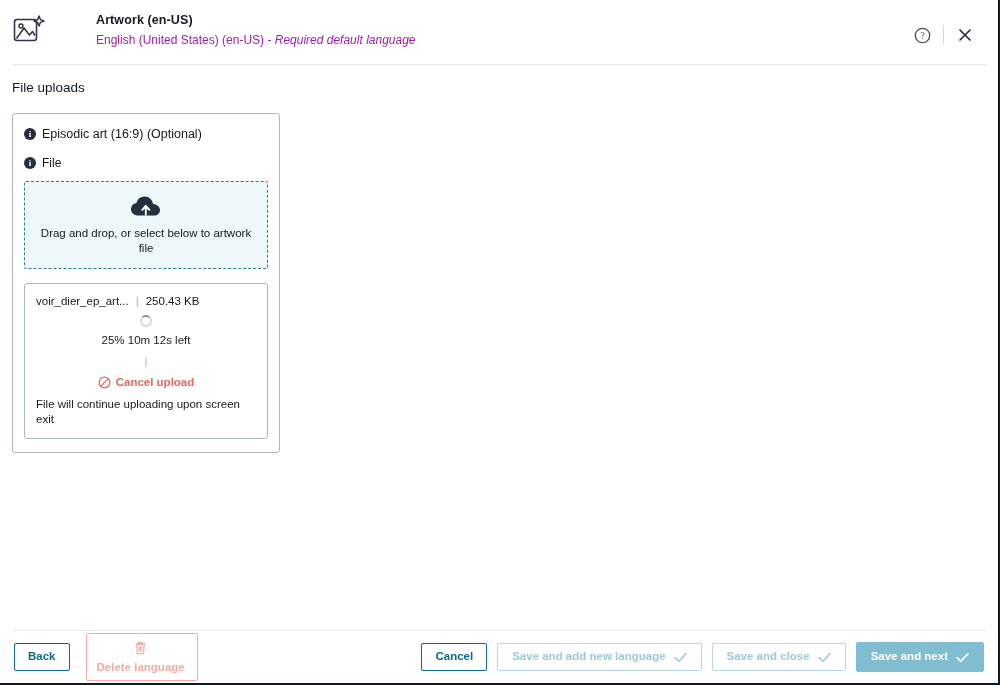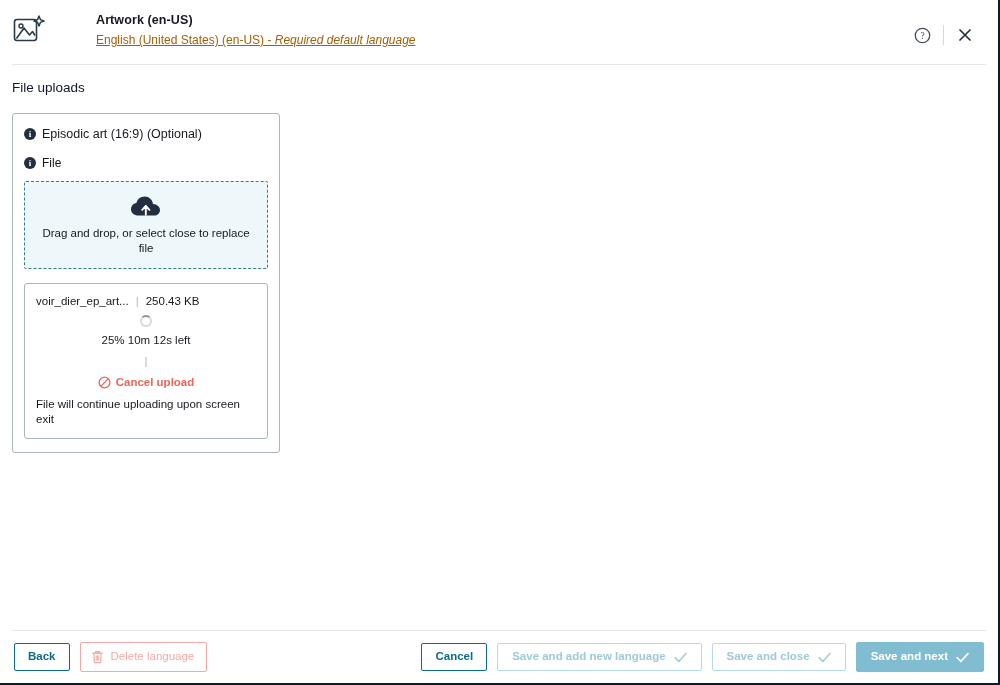--- a/index.html
+++ b/index.html
@@ -31,22 +31,22 @@
     margin-top: 3px; margin-right: 10px;
     position: relative;
   }
   .hdr-texts { flex: 1 1 auto; padding-top: 2px; margin-left: 40px; }
   .hdr-title {
     font-size: 12.5px; font-weight: bold;
     color: #16191f; line-height: 16px;
     letter-spacing: 0.1px;
   }
   .hdr-sub {
-    font-size: 12px; color: #a16207;
-    line-height: 18px; margin-top: 3px; text-decoration: underline;
+    font-size: 12px; color: #a21caf;
+    line-height: 18px; margin-top: 3px;
   }
   .hdr-sub em { font-style: italic; }
   .hdr-actions {
     display: flex; align-items: center;
     gap: 0px; padding-top: 10px; padding-right: 6px;
   }
   .icon-btn {
     width: 30px; height: 30px;
     display: flex; align-items: center; justify-content: center;
     background: none; border: none; cursor: pointer;
@@ -172,41 +172,41 @@
   .footer-rule {
     position: absolute; left: 12px; right: 12px;
     bottom: 52px; height: 1px; background: #e4e7ea;
   }
   .footer {
     position: absolute; left: 0; right: 0; bottom: 0;
     height: 52px;
     display: flex; align-items: center;
     padding: 0 14px 0 14px;
   }
-  .footer-left { display: flex; align-items: center; gap: 10px; }
+  .footer-left { display: flex; align-items: center; gap: 16px; }
   .footer-right {
     margin-left: auto;
     display: flex; align-items: center; gap: 10px;
   }
   .btn-back, .btn-cancel {
     background: #ffffff;
     border: 1px solid #0d6b8a;
     color: #0d6b8a;
     font-weight: bold;
     padding: 7px 13px;
     font-size: 11.5px;
   }
   .btn-delete {
     background: #ffffff;
     border: 1px solid #f3aaa6;
     color: #f3aaa6;
-    font-weight: normal;
+    font-weight: bold;
     padding: 7px 12px 7px 10px;
     font-size: 11.5px;
-    display: flex; align-items: center; gap: 7px;
+    display: flex; align-items: center; gap: 7px; flex-direction: column;
   }
   .btn-save-ghost {
     background: #ffffff;
     border: 1px solid #b8dae4;
     color: #9ec9d6;
     font-weight: bold;
     padding: 7px 14px;
     font-size: 11.5px;
     display: flex; align-items: center; gap: 8px;
   }
@@ -271,21 +271,21 @@
         <span>File</span>
       </div>
 
       <div class="dropzone">
         <div class="cloud-wrap">
           <svg width="32" height="24" viewBox="0 0 32 24">
             <path d="M8.5 21.5 C4 21.5 1 18.6 1 15.2 C1 12.2 3.3 9.6 6.4 9.1 C7.2 5.4 10.6 2.6 14.6 2.6 C19 2.6 22.6 5.9 23 10.1 C27 10.3 30 13.1 30 16.2 C30 19.1 27.4 21.5 24 21.5 Z" fill="#232f3e"></path>
             <path d="M15.8 20.8 L15.8 12.6 M15.8 12.0 L12.2 15.8 M15.8 12.0 L19.4 15.8" stroke="#ffffff" stroke-width="1.9" stroke-linecap="round" stroke-linejoin="round" fill="none"></path>
           </svg>
         </div>
-        <div class="dz-text">Drag and drop, or select close to replace file</div>
+        <div class="dz-text">Drag and drop, or select below to artwork file</div>
       </div>
 
       <div class="file-card">
         <div class="file-line1">
           <span>voir_dier_ep_art...</span>
           <span class="pipe">|</span>
           <span>250.43 KB</span>
         </div>
         <div class="file-line2">
           <span class="spinner"></span>

